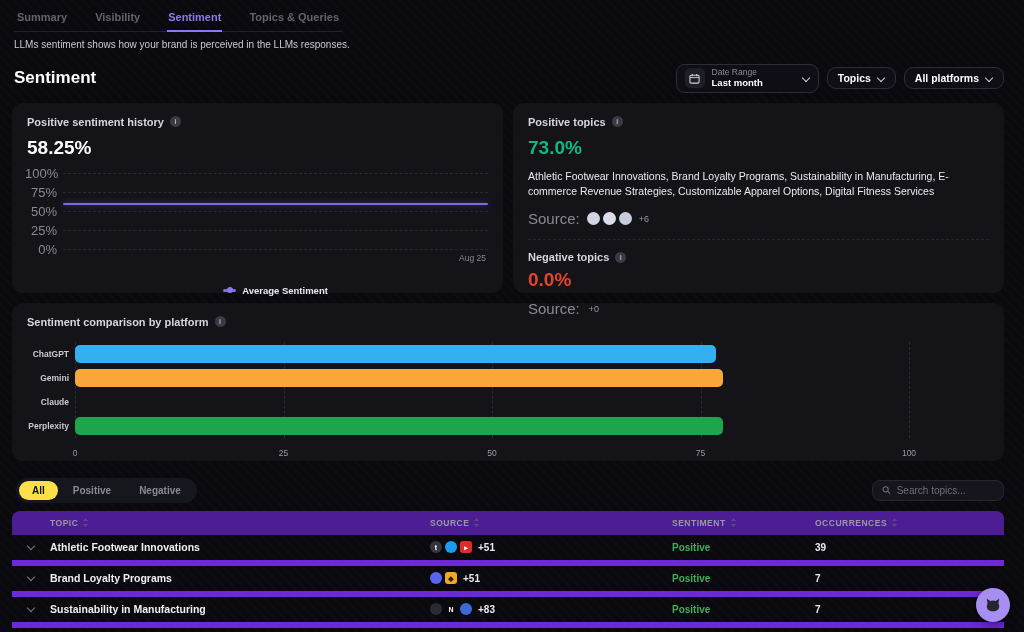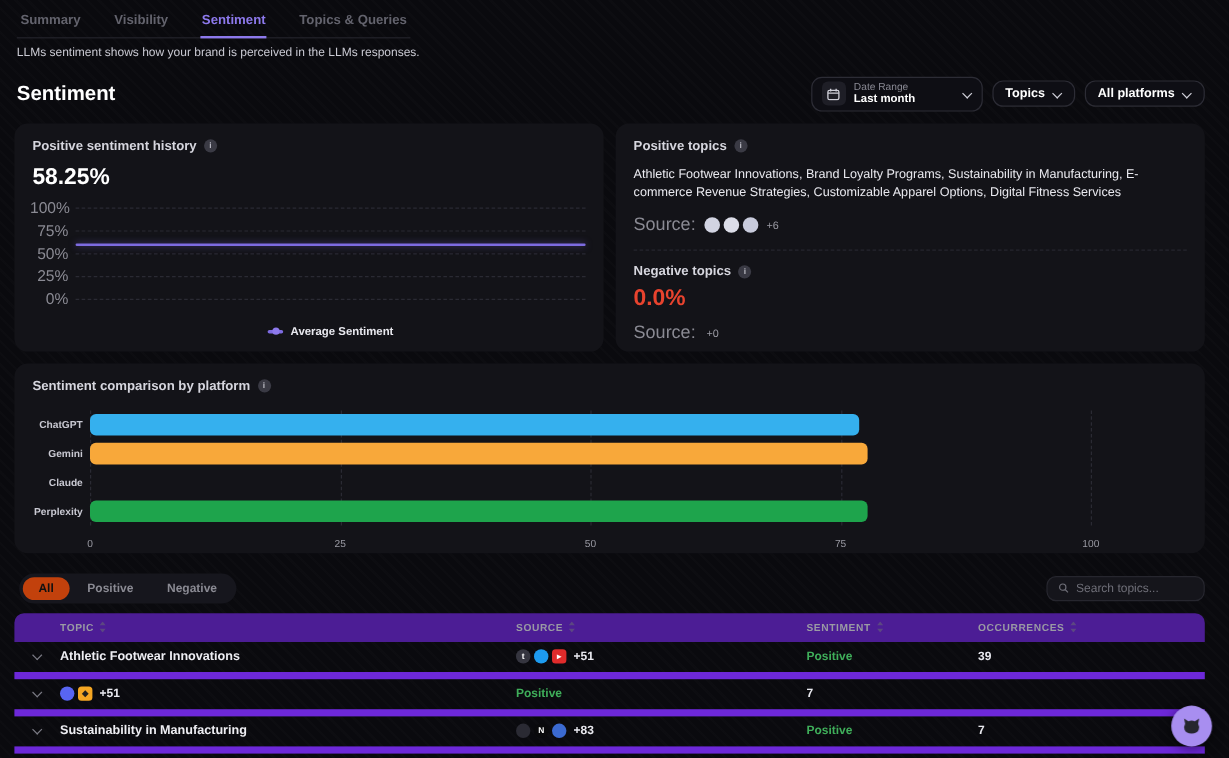--- a/index.html
+++ b/index.html
@@ -67,21 +67,21 @@
   .vline { position:absolute; top:0; bottom:0; width:0; border-left:1px dashed #2a2a33; }
   .hrow { display:flex; align-items:center; height:24px; position:relative; }
   .hrow-label { position:absolute; left:-48px; width:42px; text-align:right; font-size:8.5px; font-weight:600; color:#c9c9d2; }
   .hbar { height:18px; border-radius:5px; }
   .hxaxis { position:relative; height:16px; margin-top:6px; }
   .htick { position:absolute; top:4px; transform:translateX(-50%); font-size:8.5px; color:#9a9aa3; }
   
   .filter-row { display:flex; align-items:center; justify-content:space-between; margin:17px 20px 0 16px; }
   .pill-group { display:inline-flex; align-items:center; background:#16161d; border-radius:14px; padding:3px; gap:2px; }
   .pill { font-size:10px; font-weight:600; color:#8a8a93; padding:4px 13px; border-radius:11px; cursor:pointer; }
-  .pill.active { background:#c2410c; color:#111; }
+  .pill.active { background:#fde047; color:#111; }
   .search-box { display:flex; align-items:center; gap:6px; background:#15151b; border:1px solid #26262e; border-radius:8px; padding:4px 9px; width:132px; }
   .search-box input { background:transparent; border:none; outline:none; color:#d9d9e0; font-size:10px; width:100%; font-family:"Liberation Sans", sans-serif; }
   .search-box input::placeholder { color:#6f6f78; }
   
   .table { margin:8px 20px 0 12px; }
   .t-head, .t-row { display:grid; grid-template-columns:38px 380px 242px 143px 1fr; align-items:center; }
   .t-head { background:#4c1d95; border-radius:8px 8px 0 0; height:24px; }
   .th { font-size:8.5px; font-weight:bold; letter-spacing:.5px; color:#9a9aa4; display:flex; align-items:center; gap:4px; cursor:pointer; }
   .t-row { height:31px; border-bottom:6px solid #6d28d9; }
   .row-chev { justify-self:center; color:#7a7a84; cursor:pointer; width:8px; height:8px; position:relative; }
@@ -153,32 +153,34 @@
           <div class="gridline" style="top: 25%;"></div>
           <div class="ylabel" style="top: 25%;">75%</div>
           <div class="gridline" style="top: 50%;"></div>
           <div class="ylabel" style="top: 50%;">50%</div>
           <div class="gridline" style="top: 75%;"></div>
           <div class="ylabel" style="top: 75%;">25%</div>
           <div class="gridline" style="top: 100%;"></div>
           <div class="ylabel" style="top: 100%;">0%</div>
           <div class="avg-line" style="top: calc(41.75% - 1px); background: rgb(125, 107, 224);"></div>
         </div>
+      <div class="xlabel">Aug 25</div>
       <div class="legend">
         <span class="legend-marker"></span>
         <span class="legend-text">Average Sentiment</span>
       </div>
     </div>
   </div>
 
   <div class="card" style="height:190px;">
     <div class="card-title-row">
       <span class="card-title">Positive topics</span>
       <span class="info-icon"></span>
     </div>
+    <div class="big-value green">73.0%</div>
     <div class="topics-text">Athletic Footwear Innovations, Brand Loyalty Programs, Sustainability in Manufacturing, E-commerce Revenue Strategies, Customizable Apparel Options, Digital Fitness Services</div>
     <div class="source-row">
       <span class="source-label">Source:</span>
       <span style="display:inline-flex;gap:3px;" id="pos-icons">
           <span class="favicon" style="background: rgb(210, 212, 226);"></span>
           <span class="favicon" style="background: rgb(220, 221, 232);"></span>
           <span class="favicon" style="background: rgb(200, 203, 220);"></span>
         </span>
       <span class="source-extra">+6</span>
     </div>
@@ -290,20 +292,21 @@
           <span class="favicon" style="background: rgb(53, 53, 63); color: rgb(255, 255, 255);">t</span>
           <span class="favicon" style="background: rgb(29, 155, 240);"></span>
           <span class="favicon square" style="background: rgb(224, 43, 43); color: rgb(255, 255, 255);">▸</span>
           <span class="count">+51</span>
         </span>
         <span class="t-sent">Positive</span>
         <span class="t-occ">39</span>
       </div>
       <div class="t-row">
         <span class="row-chev"></span>
+        <span class="t-topic">Brand Loyalty Programs</span>
         <span class="t-source">
           <span class="favicon" style="background: rgb(88, 101, 242);"></span>
           <span class="favicon square" style="background: rgb(245, 166, 35); color: rgb(34, 34, 34);">◆</span>
           <span class="count">+51</span>
         </span>
         <span class="t-sent">Positive</span>
         <span class="t-occ">7</span>
       </div>
       <div class="t-row">
         <span class="row-chev"></span>

